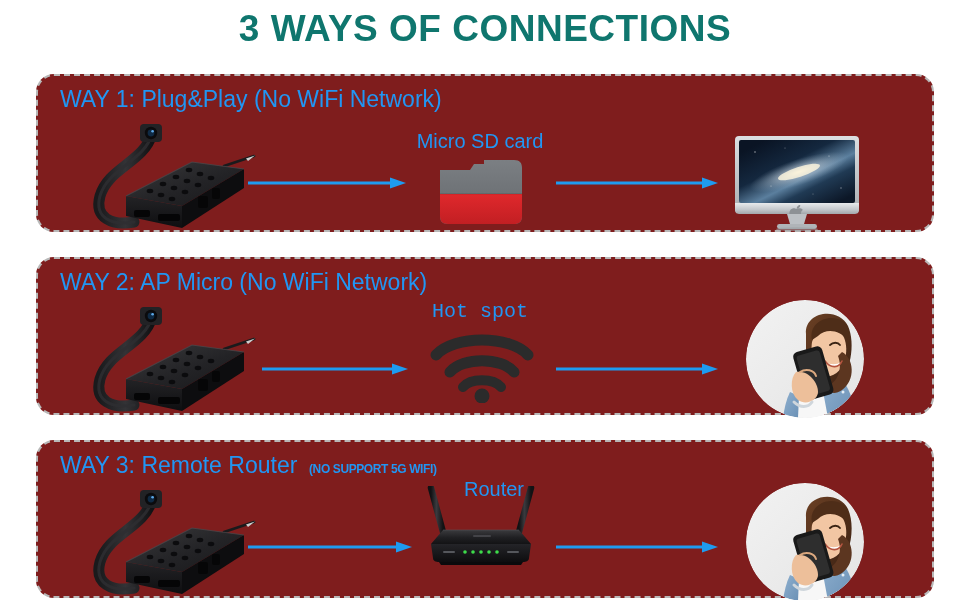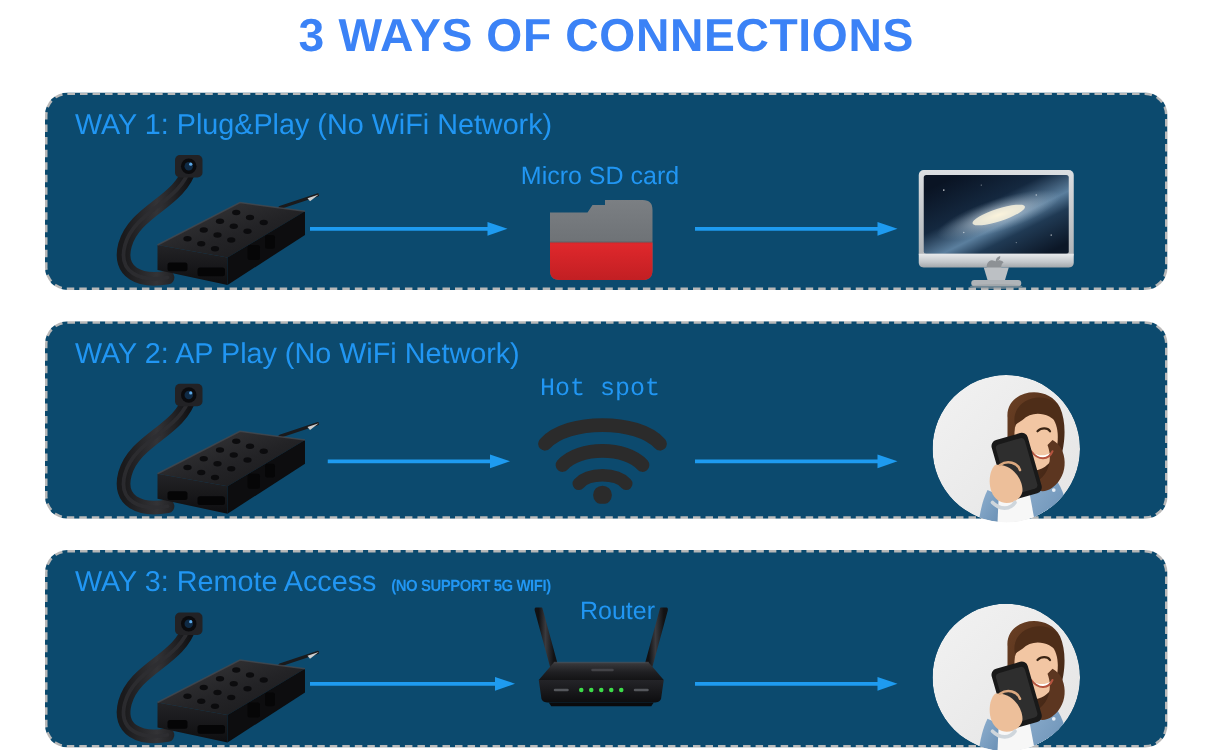--- a/index.html
+++ b/index.html
@@ -17,34 +17,34 @@
 
   
   #main-title {
     position: absolute;
     top: 8px;
     left: 0;
     width: 970px;
     text-align: center;
     font-size: 37px;
     font-weight: bold;
-    color: #3b82f6;
+    color: #0f766e;
     letter-spacing: 0.5px;
     font-family: "Liberation Sans", sans-serif;
   }
 
   
   .way-panel {
     position: absolute;
     left: 36px;
     width: 898px;
     border: 2px dashed #b8b8b8;
     border-radius: 18px;
     box-sizing: border-box;
-    background: #0c4a6e;
+    background: #7f1d1d;
   }
   #panel-way-1 { top: 74px;  height: 158px; }
   #panel-way-2 { top: 257px; height: 158px; }
   #panel-way-3 { top: 440px; height: 158px; }
 
   .way-heading {
     position: absolute;
     top: 10px;
     left: 22px;
     font-size: 23px;
@@ -297,21 +297,21 @@
 
     <path d="M54 80 L 74 80 L 71 90 L 57 90 Z" fill="#bcc0c4"></path>
 
     <rect x="44" y="90" width="40" height="5" rx="2.4" fill="#b0b4b8"></rect>
     <ellipse cx="64" cy="95.2" rx="21" ry="2" fill="#9a9ea2" opacity="0.6"></ellipse>
   </svg>
 </div>
 
 <div class="way-panel" id="panel-way-2">
   <div class="way-heading">
-    <span>WAY 2: AP Play (No WiFi Network)</span>
+    <span>WAY 2: AP Micro (No WiFi Network)</span>
   </div>
 </div>
 
 <div class="camera-wrap" style="left:78px; top:305px;">
   <svg viewBox="0 0 180 112" width="180" height="112" xmlns="http://www.w3.org/2000/svg">
     <defs>
       <linearGradient id="camTop2" x1="0" y1="0" x2="1" y2="1">
         <stop offset="0%" stop-color="#3a3a3c"></stop>
         <stop offset="55%" stop-color="#232326"></stop>
         <stop offset="100%" stop-color="#18181a"></stop>
@@ -441,21 +441,21 @@
       <path d="M48 102 C 54 108, 62 108, 66 102" stroke="#cfd6dc" stroke-width="3" fill="none" stroke-linecap="round"></path>
 
       <circle cx="97" cy="92" r="1.5" fill="#e6eef5"></circle>
       <circle cx="100" cy="104" r="1.5" fill="#e6eef5"></circle>
     </g>
   </svg>
 </div>
 
 <div class="way-panel" id="panel-way-3">
   <div class="way-heading">
-    <span>WAY 3: Remote Access</span><span class="way-heading-note">(NO SUPPORT 5G WIFI)</span>
+    <span>WAY 3: Remote Router</span><span class="way-heading-note">(NO SUPPORT 5G WIFI)</span>
   </div>
 </div>
 
 <div class="camera-wrap" style="left:78px; top:488px;">
   <svg viewBox="0 0 180 112" width="180" height="112" xmlns="http://www.w3.org/2000/svg">
     <defs>
       <linearGradient id="camTop3" x1="0" y1="0" x2="1" y2="1">
         <stop offset="0%" stop-color="#3a3a3c"></stop>
         <stop offset="55%" stop-color="#232326"></stop>
         <stop offset="100%" stop-color="#18181a"></stop>

